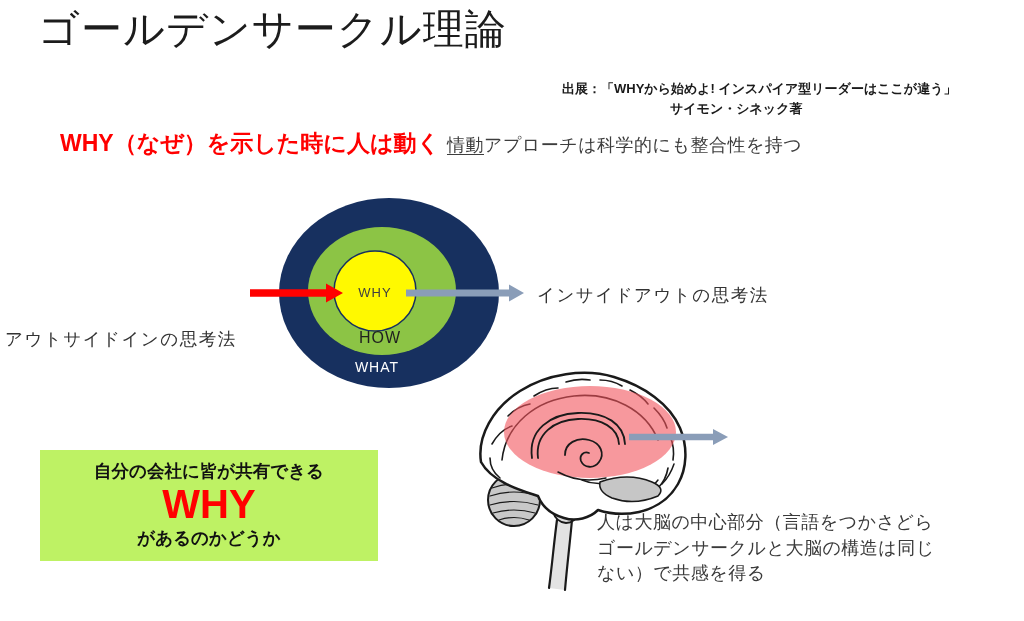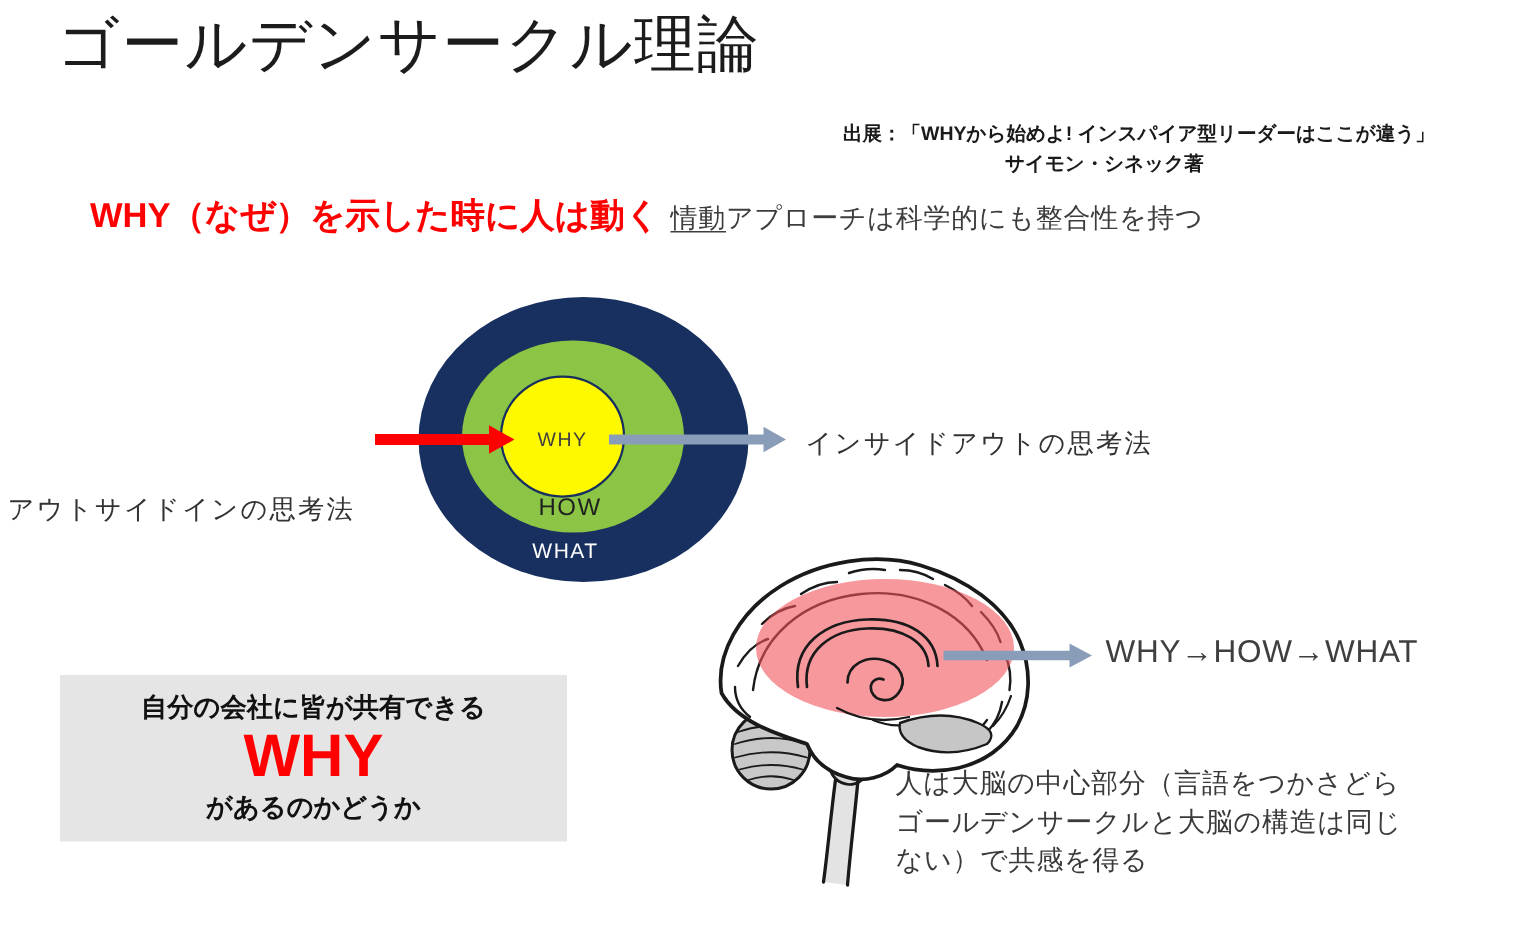--- a/index.html
+++ b/index.html
@@ -38,21 +38,21 @@
     position:absolute; left:737px; top:423px;
     font-size:21px; color:#3f3f3f; letter-spacing:0.5px; white-space:nowrap;
   }
   .brain-caption {
     position:absolute; left:597px; top:510px;
     font-size:18px; line-height:25.5px; color:#3a3a3a; letter-spacing:0.5px;
     white-space:nowrap;
   }
   .why-box {
     position:absolute; left:40px; top:450px; width:338px; height:111px;
-    background:#e5e5e5; text-align:center;
+    background:#bef264; text-align:center;
   }
   .why-box .l1 { margin-top:9px; font-size:17.5px; font-weight:bold; color:#111; }
   .why-box .big { font-size:40px; font-weight:bold; color:#FF0000; line-height:1.08; }
   .why-box .l3 { font-size:17.5px; font-weight:bold; color:#111; }
 </style>
 </head>
 <body>
 
 <div class="slide">
 
@@ -131,21 +131,20 @@
       </g>
 
       <path d="M138,122 q28,-10 52,0 q14,6 6,14 q-24,10 -46,2 q-14,-6 -12,-16 Z" fill="#c6c6c6" stroke-width="1.6"></path>
     </g>
   </svg>
 
   <svg class="brain-arrow-svg" width="102" height="18" viewBox="0 0 102 18">
     <path d="M2,5.8 L86,5.8 L86,1 L101,9 L86,17 L86,12.2 L2,12.2 Z" fill="#8A9DB8"></path>
   </svg>
 
-  <div class="flow-label">WHY→HOW→WHAT</div>
 
   <div class="brain-caption">
     <div>人は大脳の中心部分（言語をつかさどら</div>
     <div>ゴールデンサークルと大脳の構造は同じ</div>
     <div>ない）で共感を得る</div>
   </div>
 
   <div class="why-box">
     <div class="l1">自分の会社に皆が共有できる</div>
     <div class="big">WHY</div>

